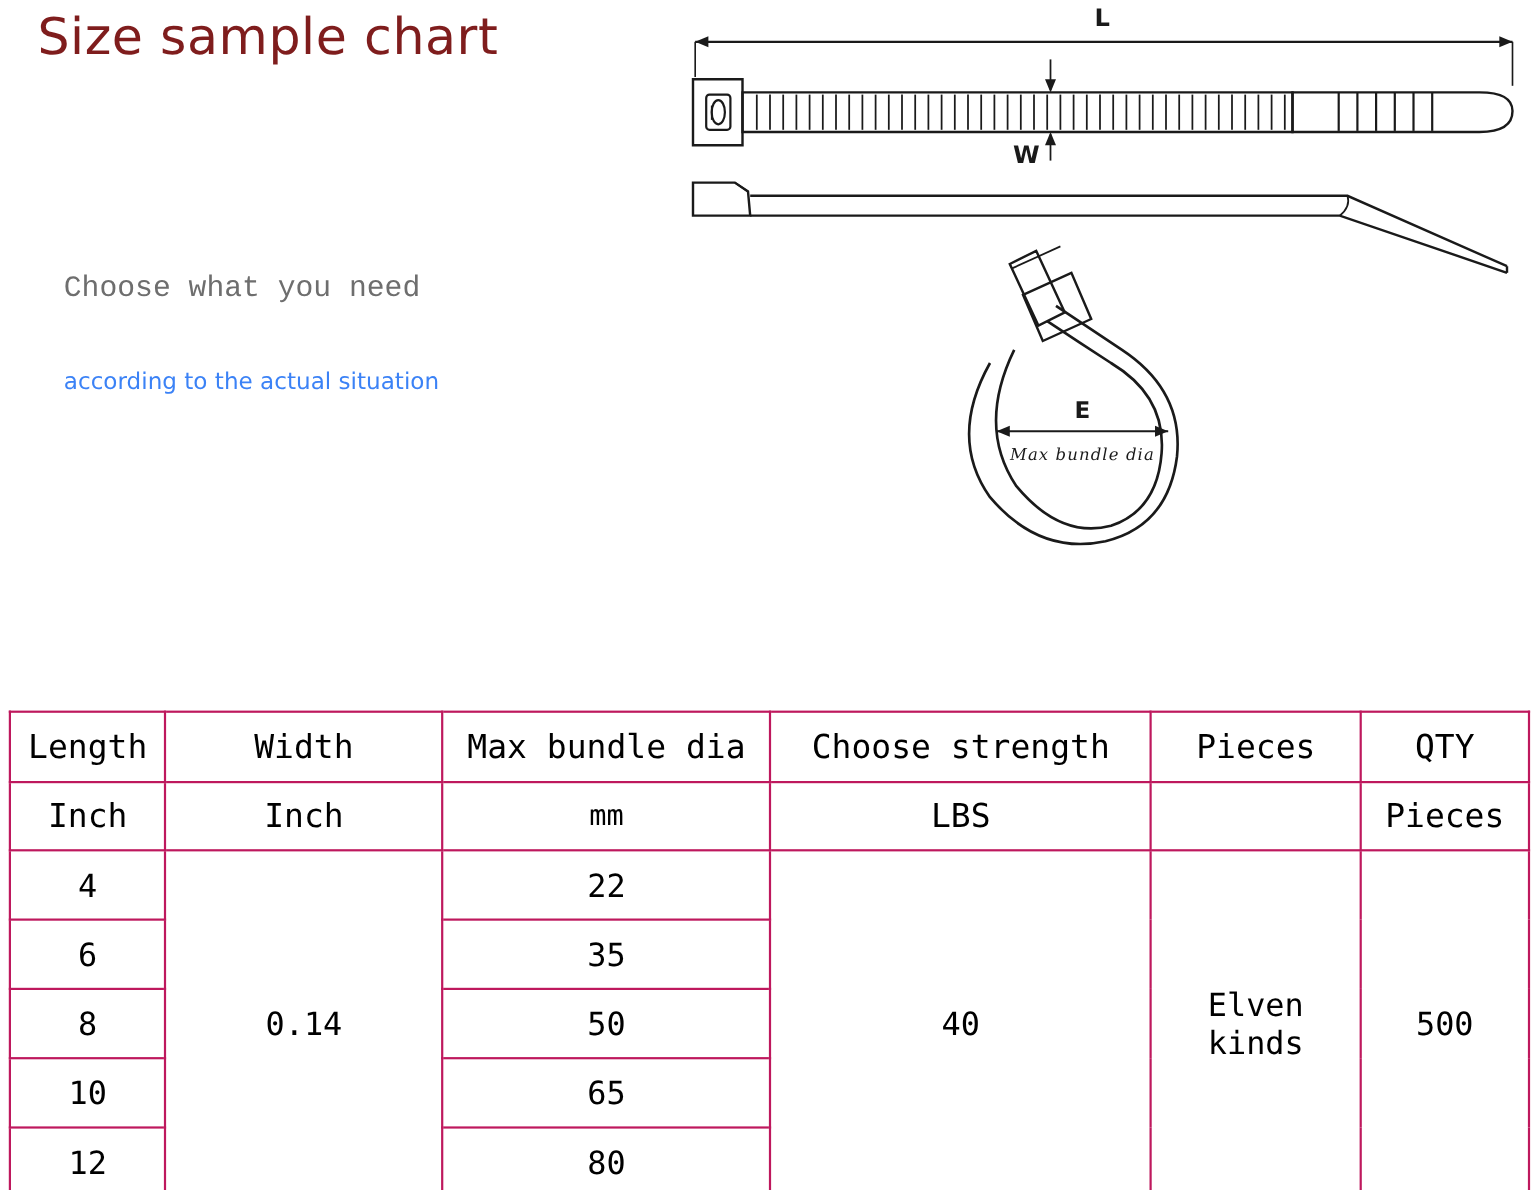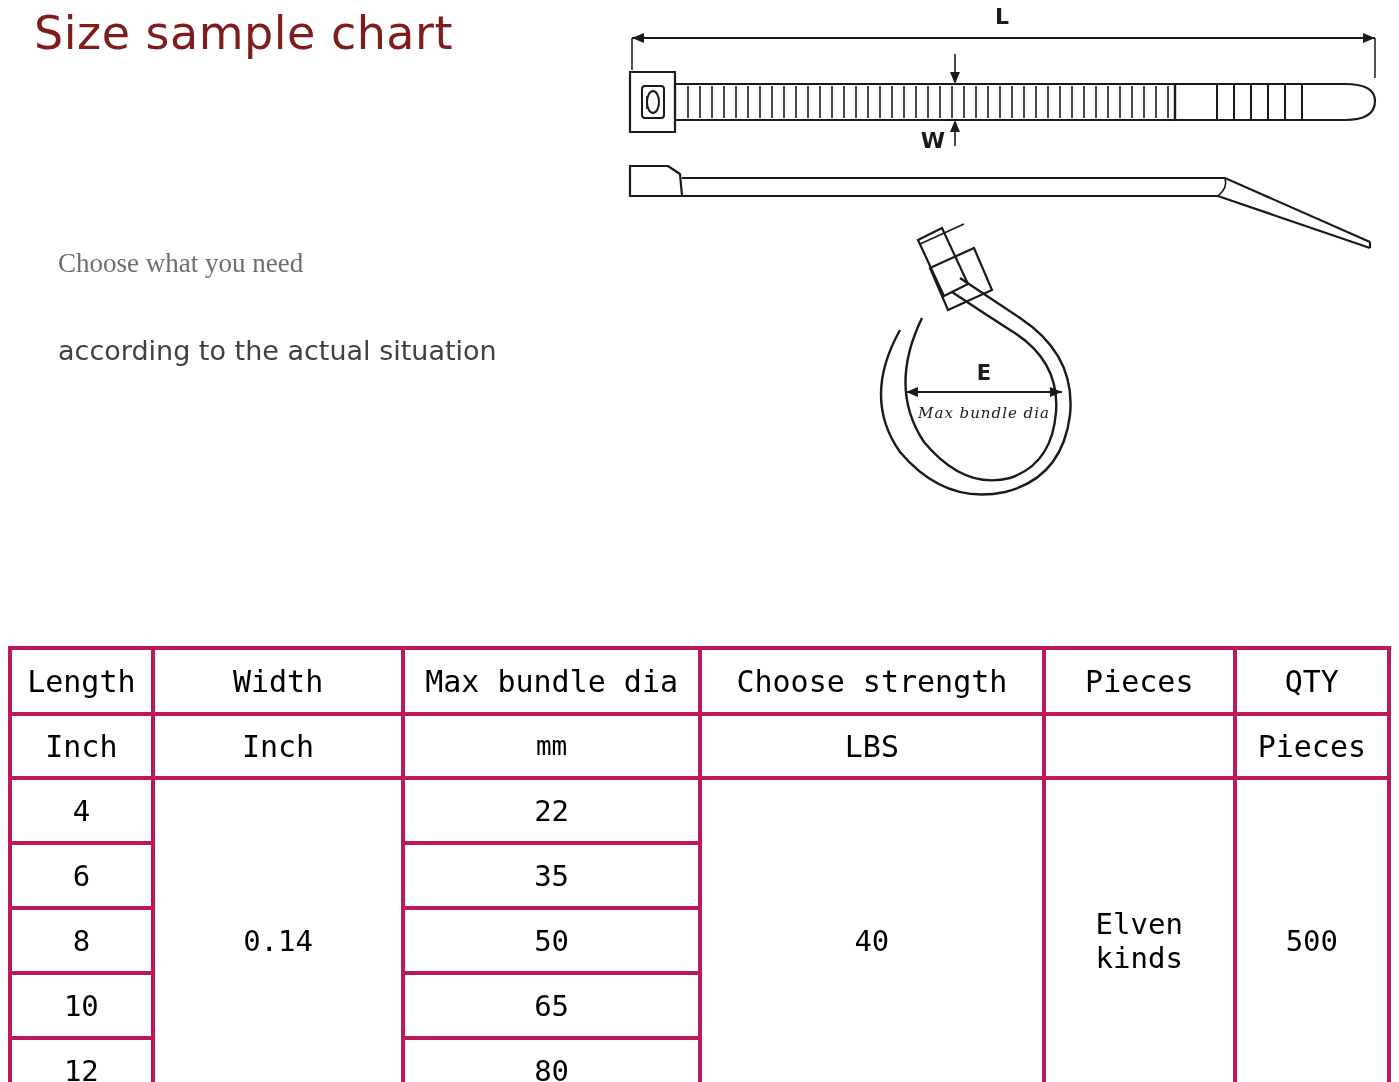--- a/index.html
+++ b/index.html
@@ -25,28 +25,28 @@
     font-family: "DejaVu Sans", sans-serif;
     font-weight: 400;
     letter-spacing: 0.5px;
   }
   #intro-line1 {
     position: absolute;
     left: 58px;
     top: 248px;
     font-size: 27px;
     color: #6e6e6e;
-    font-family: Liberation Serif, serif;
+    font-family: Liberation Mono, monospace;
   }
   #intro-line2 {
     position: absolute;
     left: 58px;
     top: 335px;
-    font-size: 27px;
-    color: #404040;
+    font-size: 21px;
+    color: #3b82f6;
     font-family: "DejaVu Sans", sans-serif;
   }
 
   
   #illustration {
     position: absolute;
     left: 600px;
     top: 0px;
     width: 799px;
     height: 540px;
@@ -56,21 +56,21 @@
   #spec-table {
     position: absolute;
     left: 8px;
     top: 646px;
     width: 1383px;
     border-collapse: collapse;
     font-family: "DejaVu Sans Mono", monospace;
     color: #000000;
   }
   #spec-table td, #spec-table th {
-    border: 4px solid #be185d;
+    border: 2px solid #be185d;
     text-align: center;
     vertical-align: middle;
     font-weight: 400;
     padding: 0;
   }
   #spec-table .hdr-row td {
     height: 62px;
     font-size: 30px;
   }
   #spec-table .unit-row td {

